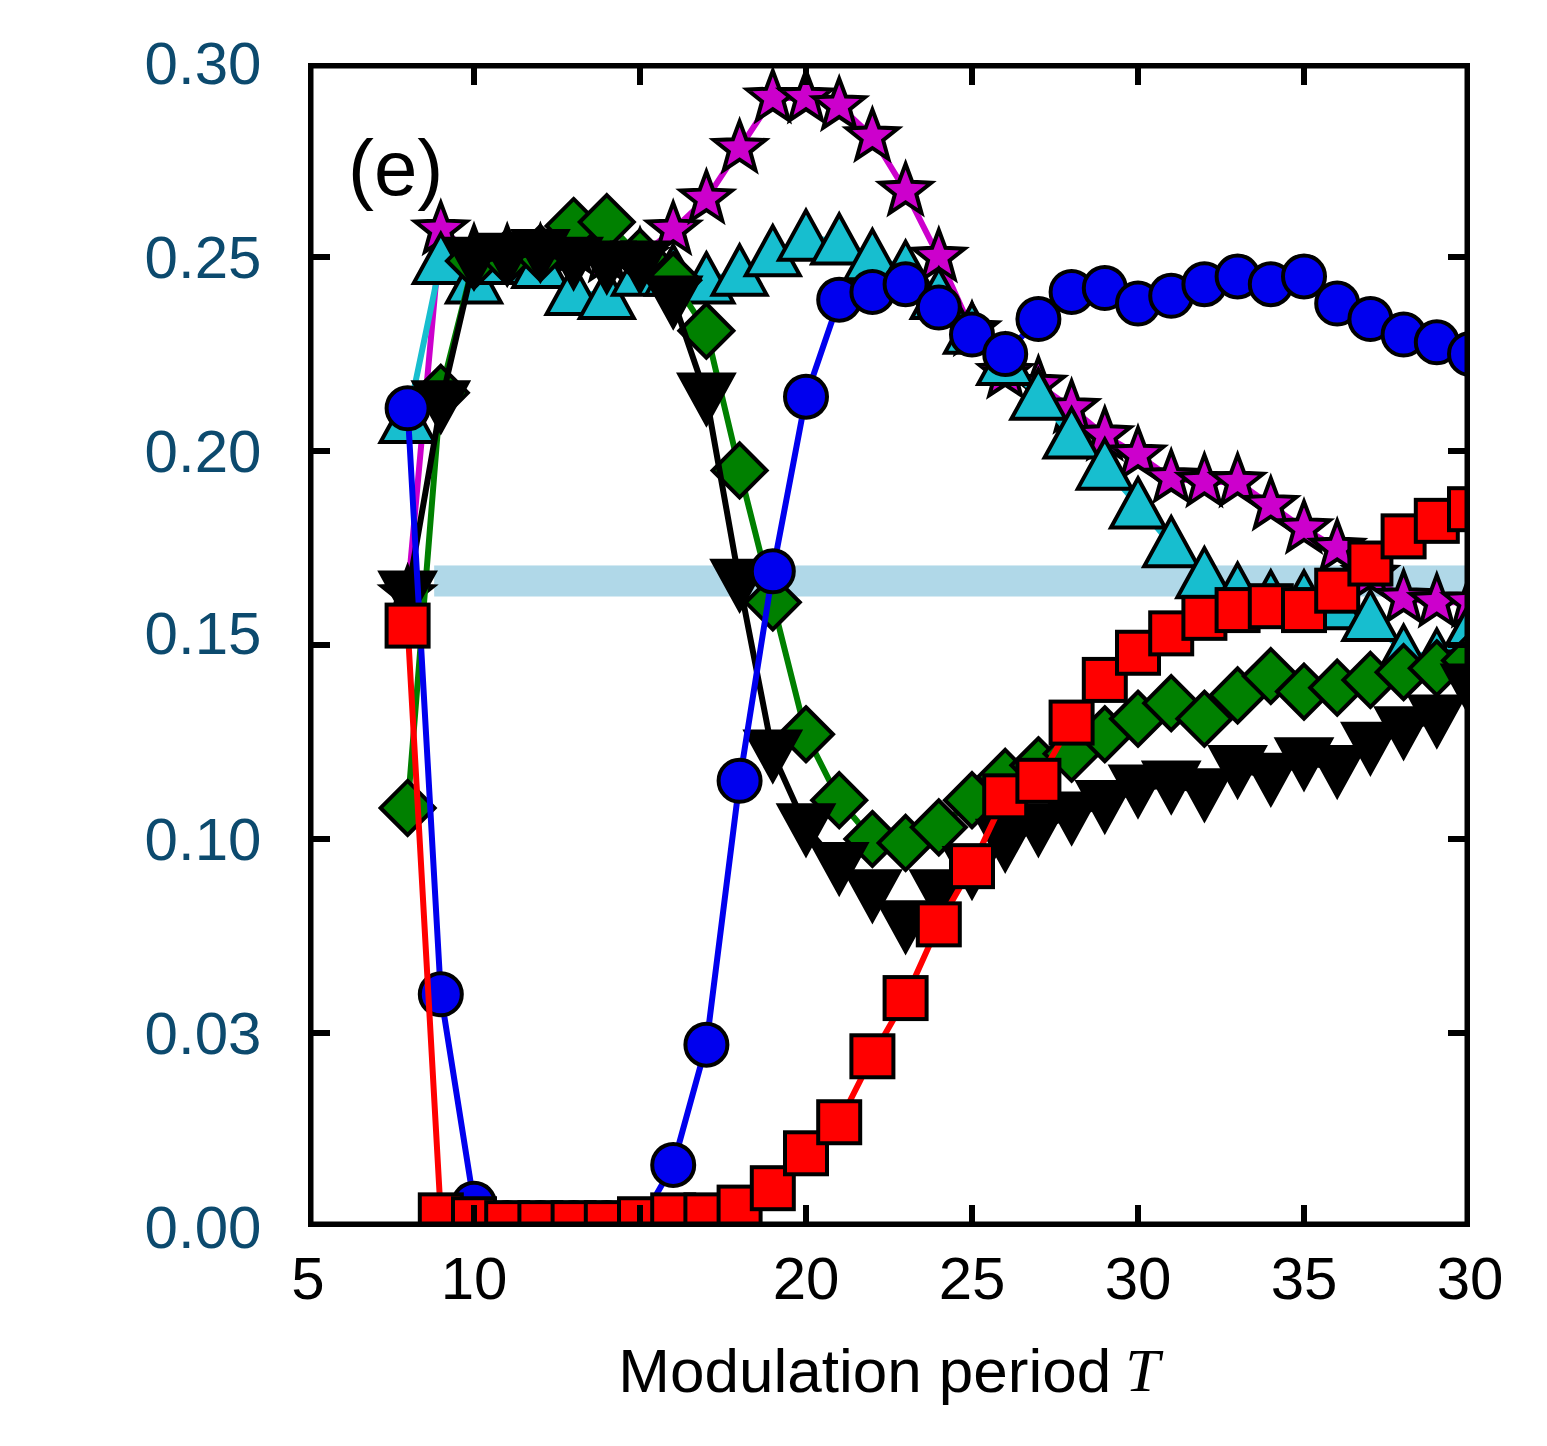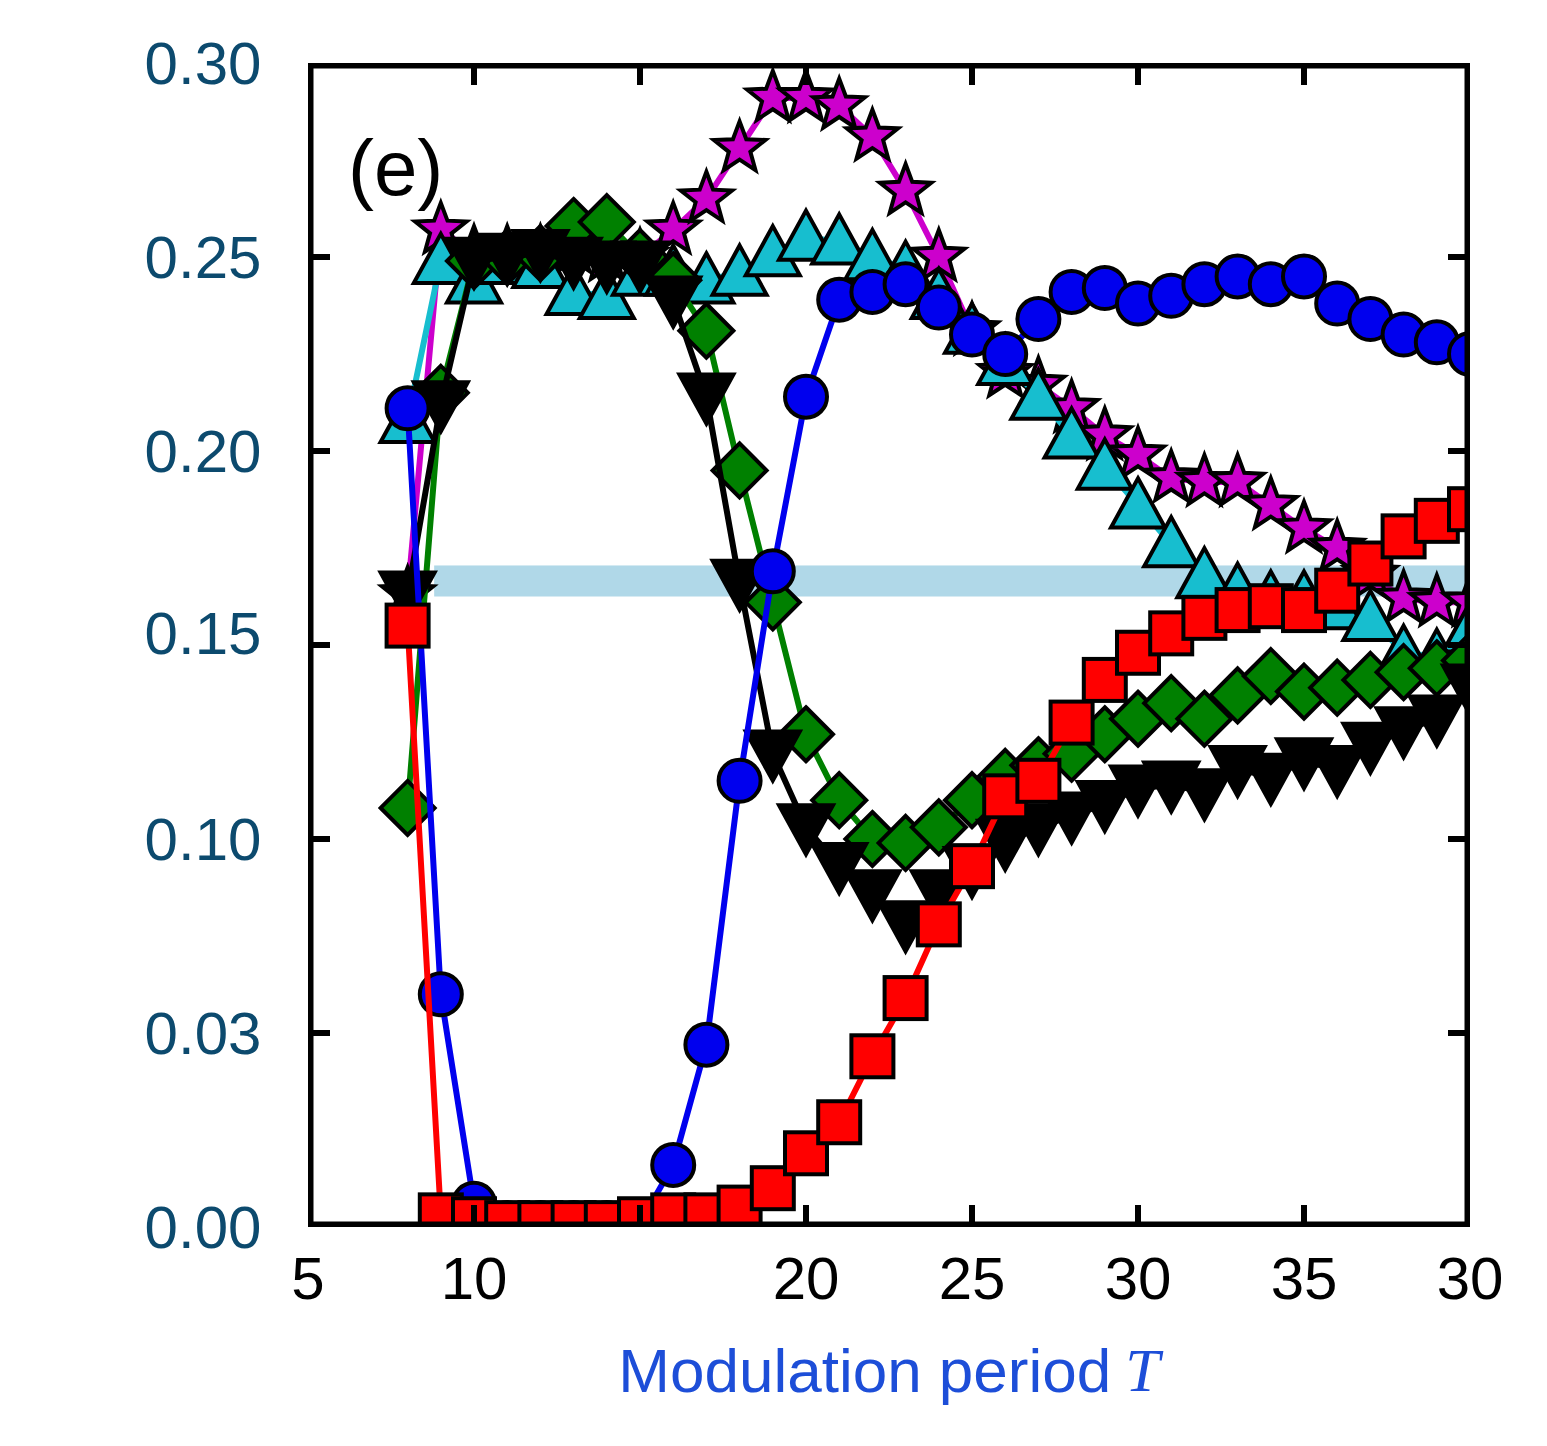--- a/index.html
+++ b/index.html
@@ -1,21 +1,21 @@
 <!DOCTYPE html>
 <html><head>
 <meta charset="utf-8">
 <style>
   html,body{margin:0;padding:0;background:#fff;}
   body{width:1547px;height:1446px;font-family:"Liberation Sans",sans-serif;overflow:hidden;}
   #fig{position:relative;width:1547px;height:1446px;background:#ffffff;}
   #xlabel{
     position:absolute;left:308px;top:1330px;width:1162px;height:80px;
     display:flex;align-items:center;justify-content:center;
-    font-size:62px;color:#1d4ed8;
+    font-size:62px;color:#000000;
   }
   #xlabel .sym{font-family:"Liberation Serif",serif;font-style:italic;margin-left:14px;}
   .ytick{position:absolute;right:0;width:170px;text-align:center;font-size:60px;color:#0c4a6e;}
   .xtick{position:absolute;top:0;width:140px;text-align:center;font-size:60px;color:#000;}
   #yticks{position:absolute;left:118px;top:0;width:170px;height:1446px;}
   #xticks{position:absolute;left:0px;top:1244px;width:1547px;height:80px;}
   #panel{position:absolute;left:308px;top:63px;width:1162px;height:1164px;}
   #plotsvg{position:absolute;left:0;top:0;}
   #panel-tag{position:absolute;left:40px;top:60px;font-size:78px;color:#000;}
 </style>

